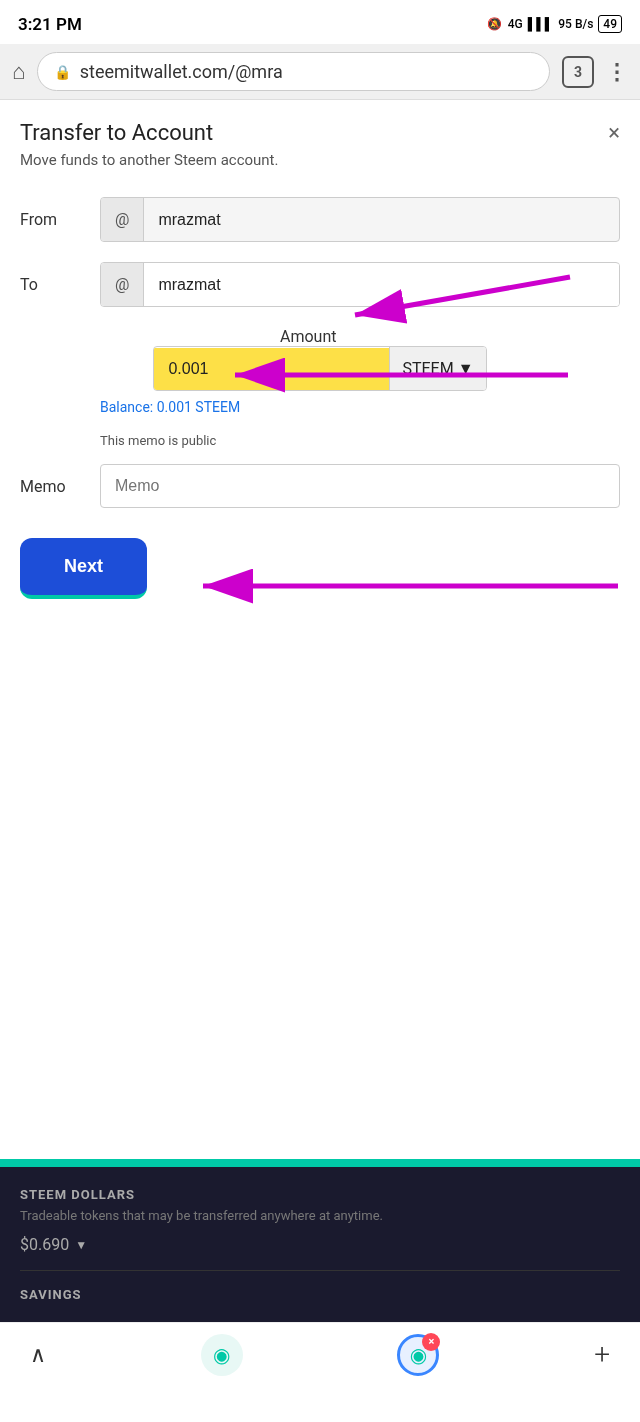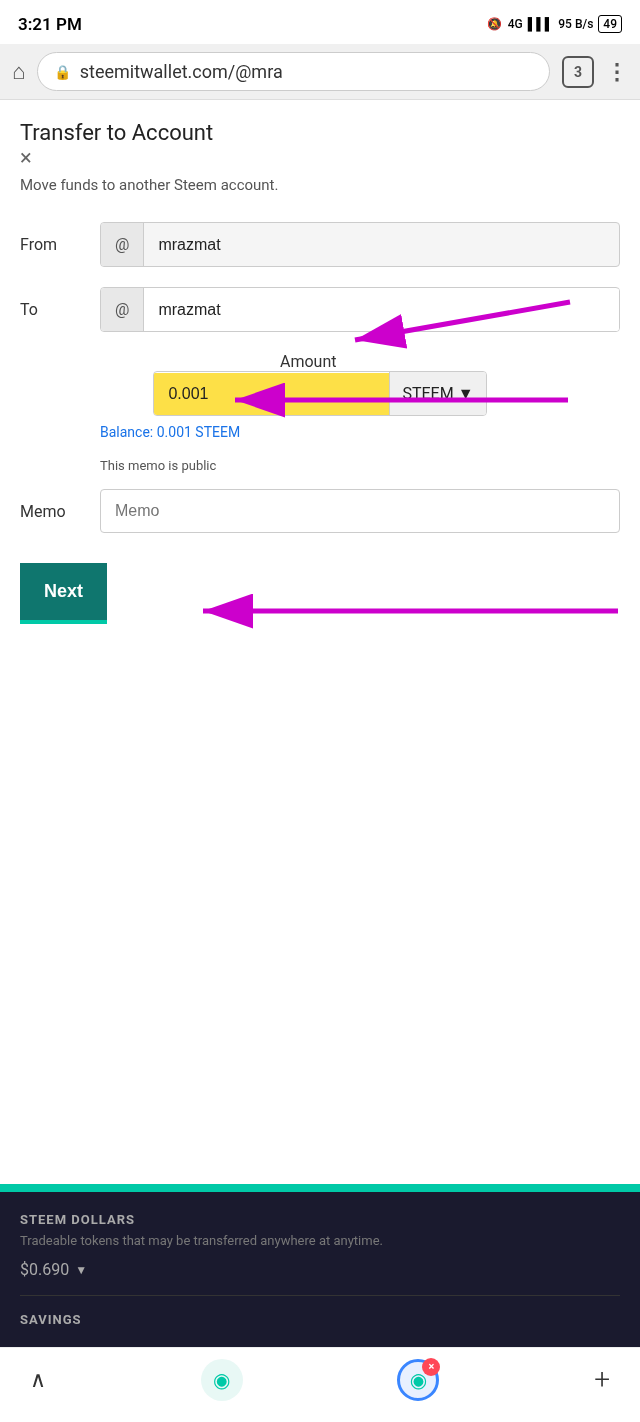--- a/index.html
+++ b/index.html
@@ -99,21 +99,20 @@
       background: #ffffff;
       padding: 20px 20px;
     }
 
     
     .modal-header {
       display: flex;
       justify-content: space-between;
       align-items: flex-start;
       margin-bottom: 6px;
-      flex-direction: column;
     }
     .modal-title {
       font-size: 22px;
       font-weight: 400;
       color: #222;
     }
     .modal-close {
       font-size: 22px;
       color: #666;
       cursor: pointer;
@@ -224,28 +223,28 @@
       font-size: 16px;
       border: 1px solid #ccc;
       border-radius: 4px;
       outline: none;
       color: #aaa;
       background: #fff;
     }
 
     
     .next-button {
-      background: #0f766e;
+      background: #1d4ed8;
       color: #ffffff;
       font-size: 18px;
       font-weight: 700;
-      padding: 18px 24px;
+      padding: 18px 44px;
       border: none;
       cursor: pointer;
-      border-radius: 0;
+      border-radius: 12px;
       border-bottom: 4px solid #00c9a7;
       position: relative;
     }
 
     
     .bottom-dark {
       background: #1a1a2e;
       padding: 0;
       margin-top: 120px;
     }

